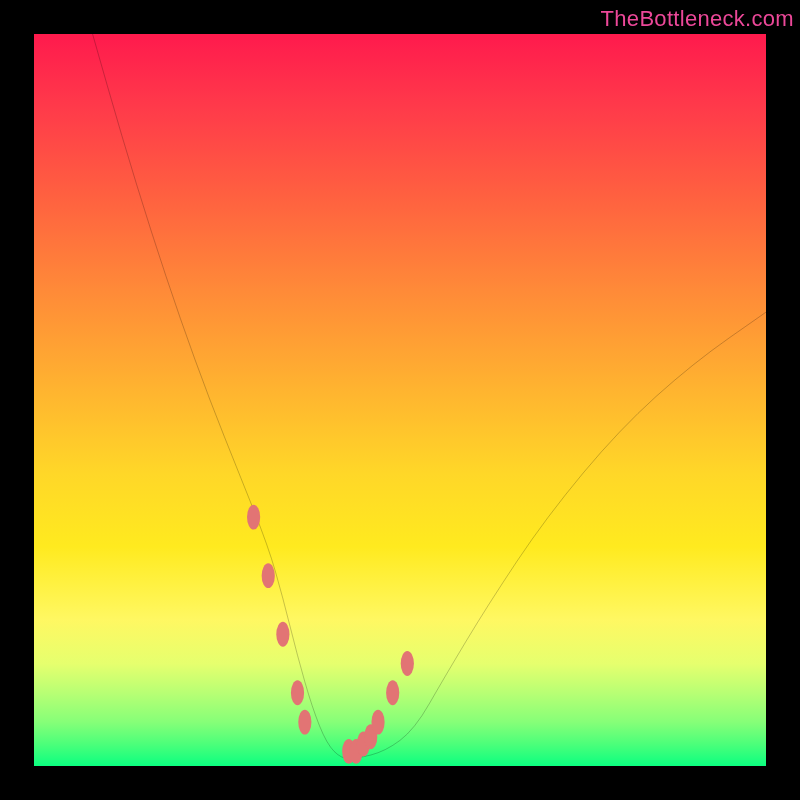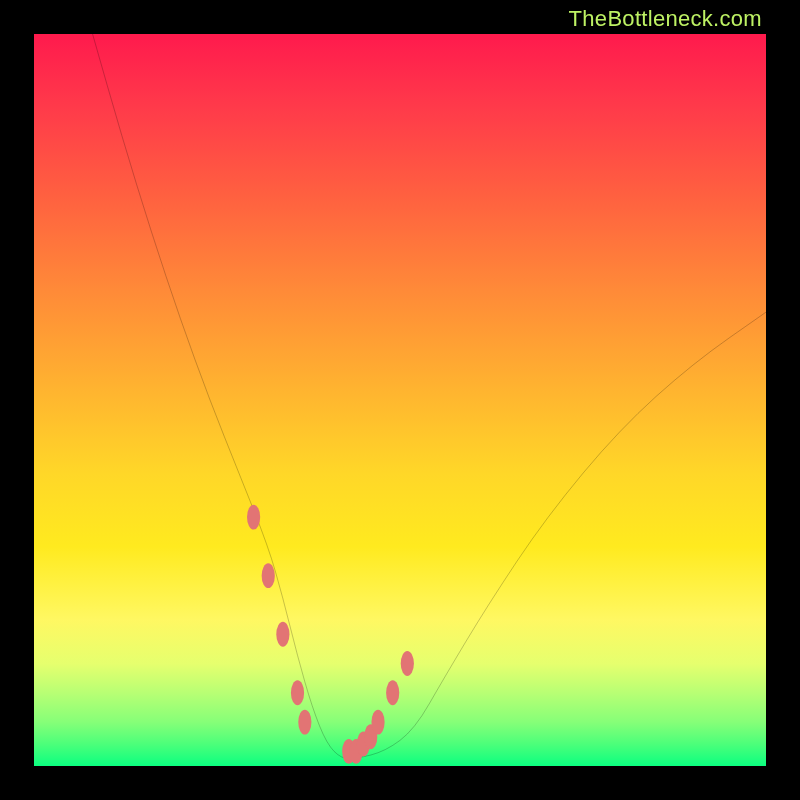--- a/index.html
+++ b/index.html
@@ -37,22 +37,22 @@
       #e6ff6e 86%,
       #b8ff74 90%,
       #86ff78 94%,
       #4cff7a 97%,
       #0cff80 100%
     );
   }
   .watermark {
     position: absolute;
     top: 6px;
-    right: 38px;
-    color: #bef264;
+    right: 6px;
+    color: #ec4899;
     font-size: 22px;
     letter-spacing: 0.3px;
     font-weight: 400;
   }
   svg.curve {
     position: absolute;
     left: 0;
     top: 0;
     width: 732px;
     height: 732px;

